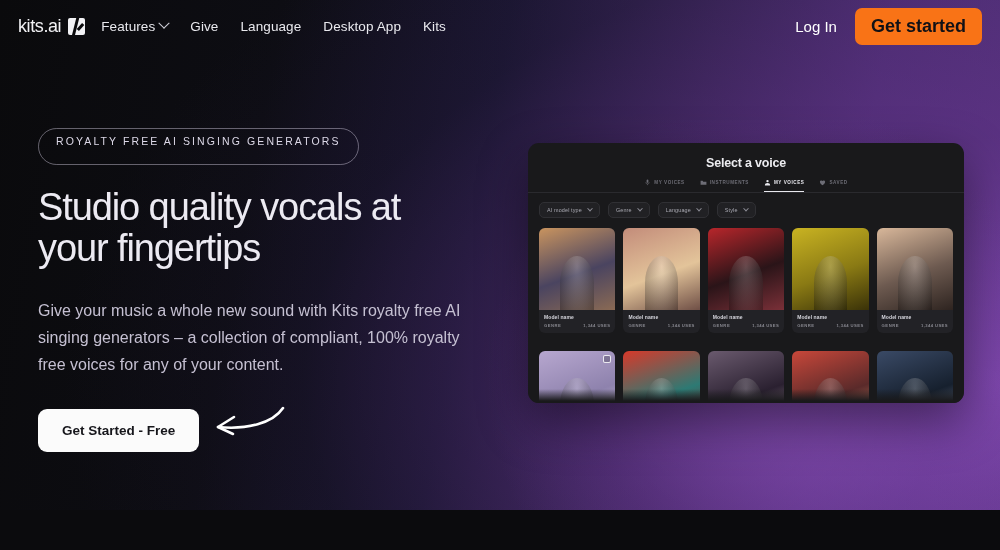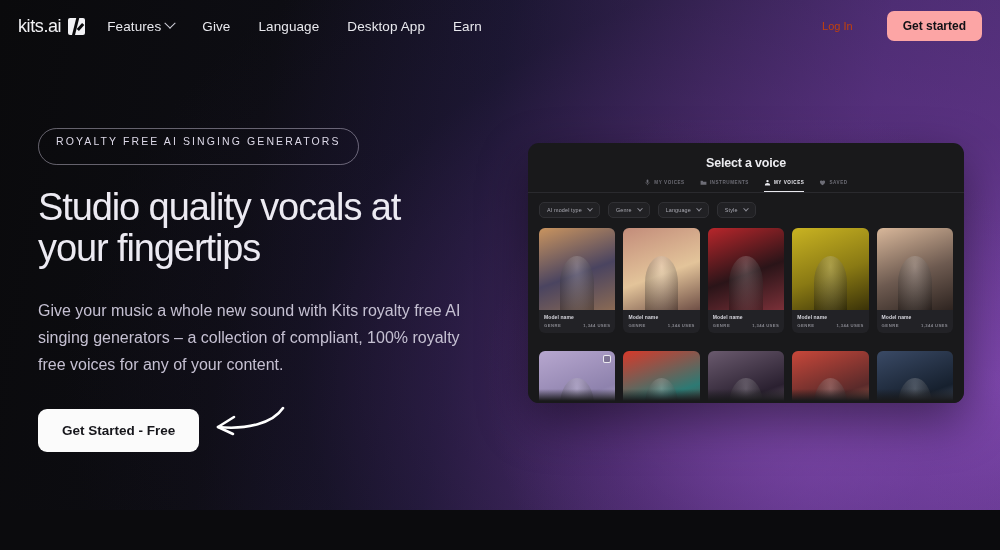--- a/index.html
+++ b/index.html
@@ -43,32 +43,32 @@
     content: ""; position: absolute; left: 5.5px; top: -1px;
     width: 3px; height: 20px; background: #0a0a0c; transform: skewX(-14deg);
   }
   .logo-mark::after {
     content: ""; position: absolute; left: 10.5px; top: 5px;
     width: 3px; height: 8px; background: #0a0a0c; transform: rotate(42deg);
   }
   .nav-links { display: flex; align-items: center; gap: 22px; }
   .nav-link {
     color: #e9e9ee; font-size: 13.5px; letter-spacing: 0.1px;
-    display: flex; align-items: center; gap: 5px; cursor: pointer; white-space: nowrap; margin-left: 6px;
+    display: flex; align-items: center; gap: 5px; cursor: pointer; white-space: nowrap;
   }
   .chev {
     width: 8px; height: 8px; border-right: 1.4px solid #cfcfd8; border-bottom: 1.4px solid #cfcfd8;
     transform: rotate(45deg) translate(-2px,-2px); display: inline-block;
   }
   .nav-right { margin-left: auto; display: flex; align-items: center; gap: 18px; }
-  .login { color: #c2410c; font-size: 11px; cursor: pointer; }
+  .login { color: #ffffff; font-size: 15px; cursor: pointer; }
   .get-started {
-    background: #fca5a5; color: #111116; font-size: 12px; font-weight: 600;
+    background: #f97316; color: #111116; font-size: 18px; font-weight: 600;
     padding: 8px 16px; border-radius: 7px; cursor: pointer; border: none;
-    font-family: "Liberation Sans", sans-serif; white-space: nowrap; margin-left: 16px;
+    font-family: "Liberation Sans", sans-serif; white-space: nowrap;
   }
 
   
   .left { position: absolute; left: 38px; top: 128px; width: 470px; z-index: 10; }
   .badge {
     display: inline-block; border: 1px solid rgba(210,205,225,0.45);
     border-radius: 20px; padding: 6px 17px 17px;
     color: #ddd9e8; font-size: 10.5px; letter-spacing: 2.1px; font-weight: 500;
   }
   .headline {
@@ -155,21 +155,21 @@
         <span class="logo-mark"></span>
       </div>
       <div class="nav-links">
         <div class="nav-link">
           <span>Features</span>
           <span class="chev"></span>
         </div>
         <div class="nav-link">Give</div>
         <div class="nav-link">Language</div>
         <div class="nav-link">Desktop App</div>
-        <div class="nav-link">Earn</div>
+        <div class="nav-link">Kits</div>
       </div>
     </div>
     <div class="nav-right">
       <div class="login">Log In</div>
       <button class="get-started">Get started</button>
     </div>
   </div>
 
   <div class="left">
     <div class="badge">ROYALTY FREE AI SINGING GENERATORS</div>

